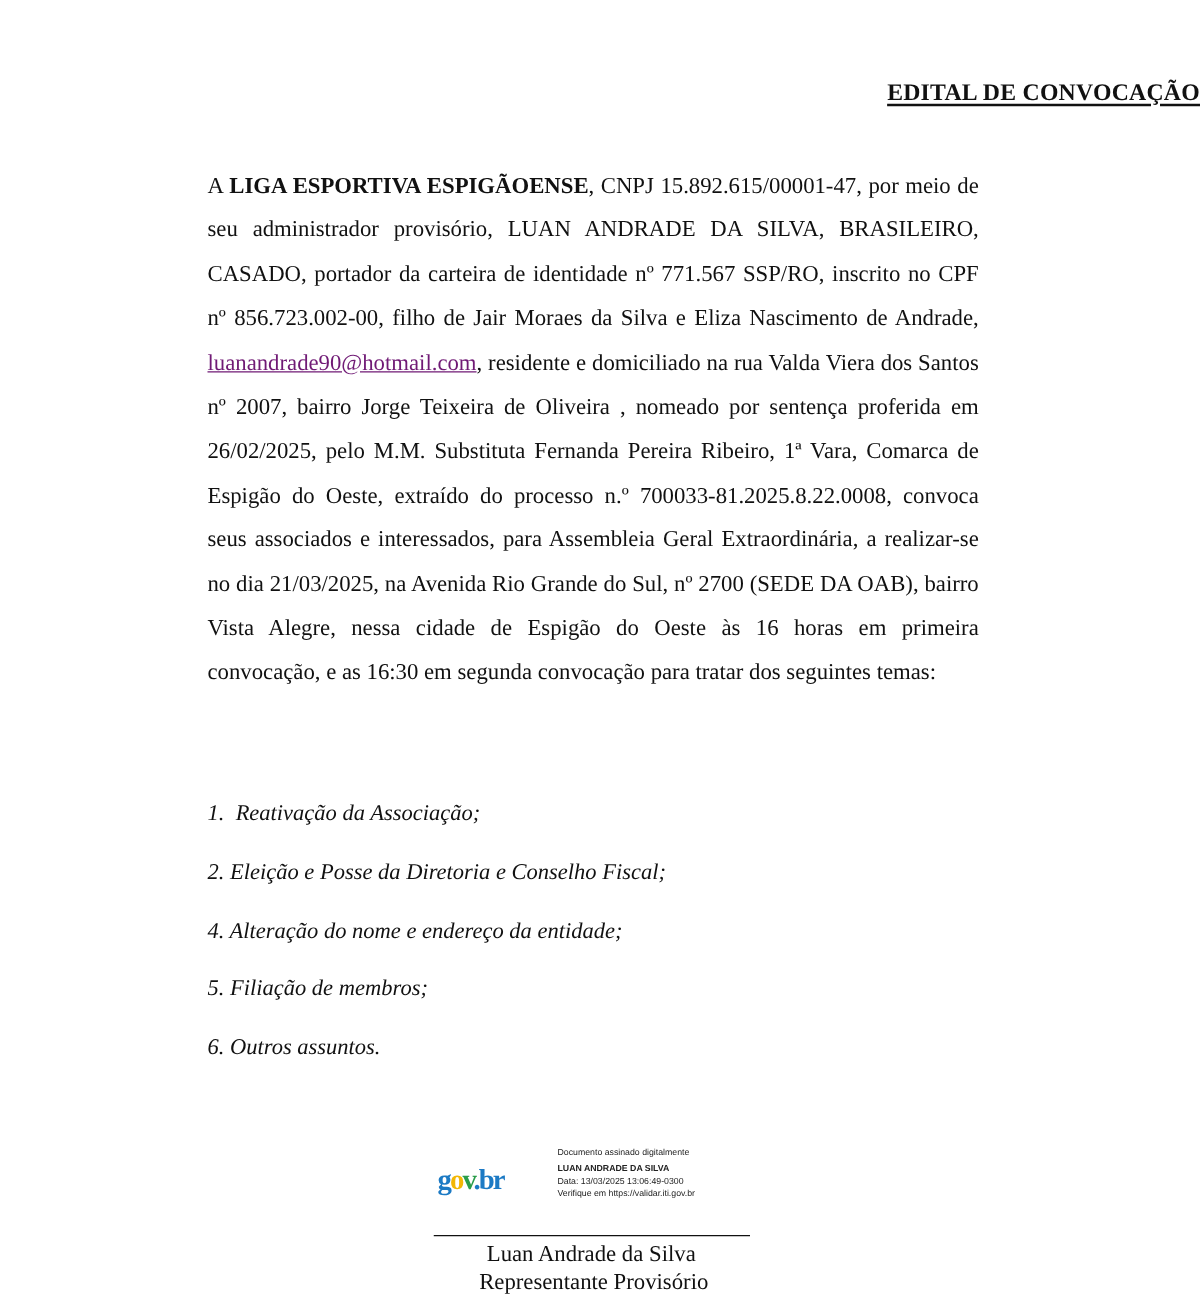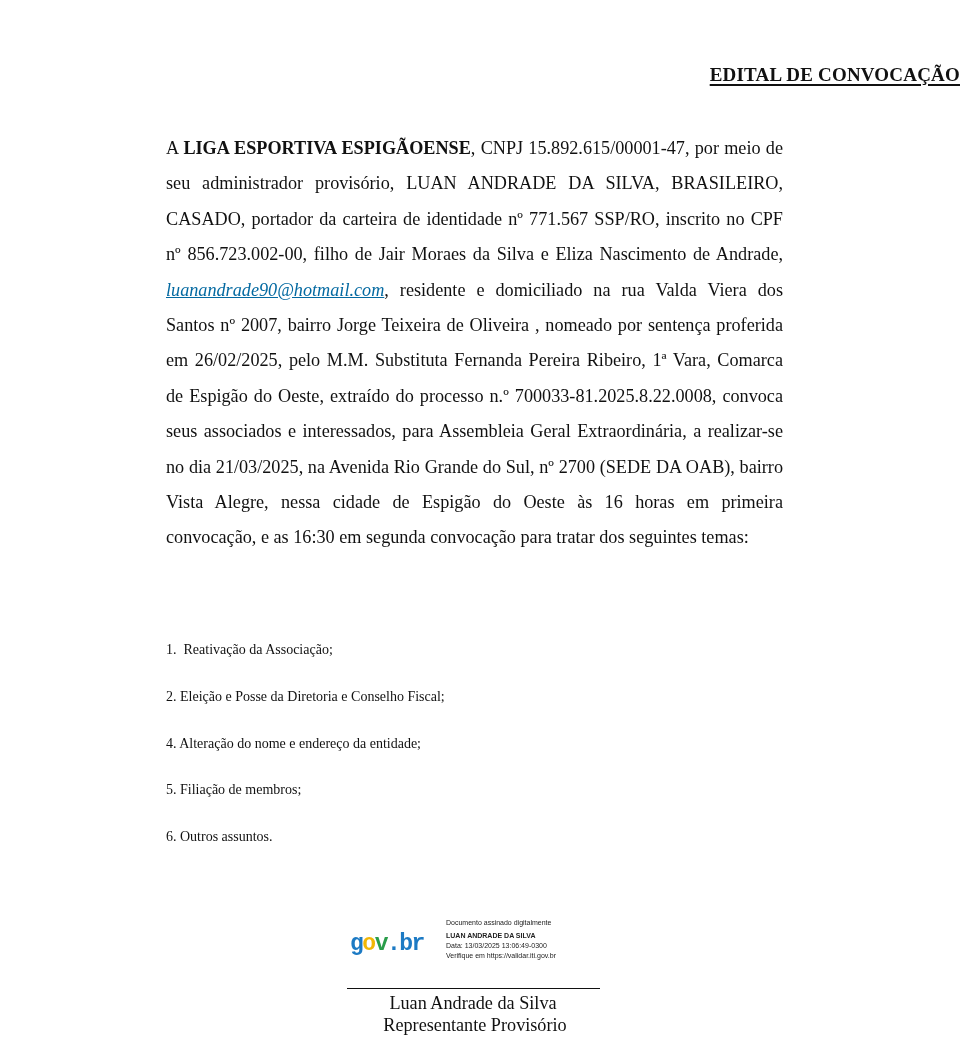--- a/index.html
+++ b/index.html
@@ -37,49 +37,49 @@
       left: 166px;
       top: 131px;
       width: 617px;
       font-size: 18.2px;
       line-height: 35.4px;
       text-align: justify;
       text-align-last: left;
     }
     .body-text b { font-weight: bold; }
     .email {
-      color: #0369a1;
+      color: #701a75;
       text-decoration: underline;
-      font-style: italic;
     }
     .list {
       position: absolute;
       left: 166px;
       top: 637px;
       margin: 0; padding: 0;
       list-style: none;
-      font-size: 14px;
+      font-size: 18px;
+      font-style: italic;
     }
     .list li {
       height: 46.8px;
       line-height: 26px;
       white-space: pre;
     }
     .sig-block {
       position: absolute;
       left: 350px;
       top: 918px;
       width: 230px;
       height: 50px;
     }
     .govbr {
       position: absolute;
       left: 0;
       top: 13px;
-      font-family: Liberation Mono, monospace;
+      font-family: Liberation Serif, serif;
       font-weight: bold;
       font-size: 23px;
       letter-spacing: -1.5px;
       line-height: 26px;
     }
     .govbr .g { color: #1c7ac4; }
     .govbr .o { color: #f2b705; }
     .govbr .v { color: #2a9d4a; }
     .govbr .dot { color: #1c7ac4; }
     .govbr .br { color: #1c7ac4; }

